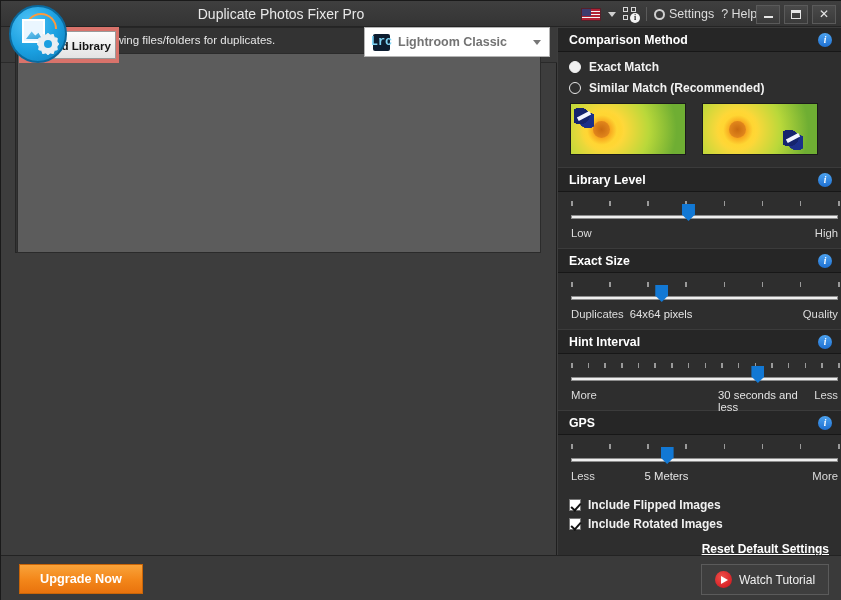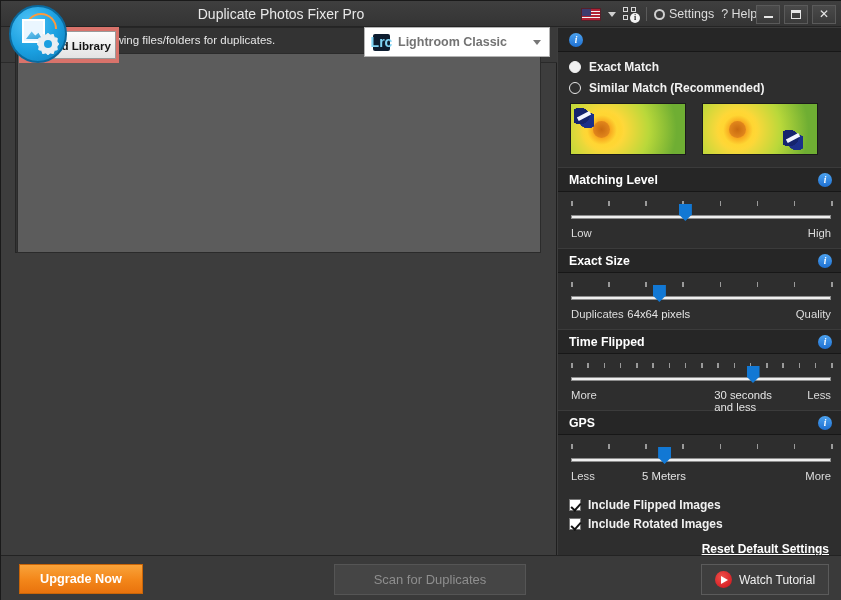--- a/index.html
+++ b/index.html
@@ -171,23 +171,23 @@
   #lib-icon::after{ content:''; position:absolute; left:4px; top:3px; width:5px; height:5px;
     border-radius:50%; background:#e8442a; }
 
   #lib-select {
     position: absolute; left: 363px; top: 508px - 26px; width: 186px; height: 30px;
     background: #fff; border: 1px solid #b4b4b4;
     display: flex; align-items: center; padding: 0 8px; gap: 8px;
   }
   #lrc-icon {
     width: 17px; height: 17px; background: #0d1d30; border-radius: 2px;
-    color: #7fd4f5; font-size: 14px; font-weight: bold;
+    color: #7fd4f5; font-size: 12px; font-weight: bold;
     display: flex; align-items: center; justify-content: center;
-    font-family: Liberation Sans, sans-serif;
+    font-family: Liberation Mono, monospace;
   }
   #lib-select-label { flex: 1; color: #737373; font-size: 12.5px; font-weight: bold; }
   #lib-chev {
     width: 0; height: 0; border-left: 4px solid transparent; border-right: 4px solid transparent;
     border-top: 5px solid #777;
   }
 
   
   #right-panel {
     position: absolute; left: 557px; top: 26px; width: 284px; height: 528px;
@@ -239,21 +239,21 @@
     content:''; position:absolute; left:3px; top:6px; width:14px; height:4px;
     background:#f2f5ff; transform: rotate(-28deg);
   }
   #thumb-a .petals { left: 8px; }
   #thumb-a .core   { left: 22px; }
   #thumb-a .butterfly { left: 3px; top: 4px; }
   #thumb-b .petals { left: 12px; }
   #thumb-b .core   { left: 26px; }
   #thumb-b .butterfly { left: 80px; top: 26px; }
 
-  .slider-block { padding: 9px 9px 5px 11px; }
+  .slider-block { padding: 9px 2px 5px 11px; }
   .ticks { position: relative; height: 7px; margin: 0 2px; }
   .ticks i { position: absolute; top: 0; width: 1.5px; height: 5px; background: #9a9a9a; }
   .track-wrap { position: relative; height: 14px; margin: 2px 2px 0 2px; }
   .track { position: absolute; left: 0; top: 5px; width: 100%; height: 4px;
            background: #efefef; border: 1px solid #8d8d8d; }
   .handle {
     position: absolute; top: -6px; width: 13px; height: 17px; margin-left: -6.5px;
     background: #1278d4;
     clip-path: polygon(0 0, 100% 0, 100% 62%, 50% 100%, 0 62%);
   }
@@ -404,20 +404,21 @@
     <div id="lib-select">
       <span id="lrc-icon">Lrc</span>
       <span id="lib-select-label">Lightroom Classic</span>
       <span id="lib-chev"></span>
     </div>
   </div>
 
   <div id="right-panel">
 
     <div class="sec-head">
+      <span class="t">Comparison Method</span>
       <span class="info-icon">i</span>
     </div>
     <div class="sec-body">
       <div class="radio-row">
         <span class="radio filled"></span>
         <span class="radio-label">Exact Match</span>
       </div>
       <div class="radio-row">
         <span class="radio"></span>
         <span class="radio-label">Similar Match (Recommended)</span>
@@ -431,21 +432,21 @@
         <div class="thumb" id="thumb-b">
           <span class="petals"></span>
             <span class="core"></span>
             <span class="butterfly"></span>
         </div>
       </div>
     </div>
 
     <div id="sliders-host">
         <div class="sec-head">
-          <span class="t">Matching Level</span>
+          <span class="t">Library Level</span>
           <span class="info-icon">i</span>
         </div>
         <div class="slider-block">
           <div class="ticks">
             <i style="left:0%"></i>
             <i style="left:14.285714285714285%"></i>
             <i style="left:28.57142857142857%"></i>
             <i style="left:42.857142857142854%"></i>
             <i style="left:57.14285714285714%"></i>
             <i style="left:71.42857142857143%"></i>
@@ -480,21 +481,21 @@
             <div class="track"></div>
             <div class="handle" style="left:34%"></div>
           </div>
           <div class="slider-legend">
             <span class="lo">Duplicates</span>
             <span class="mid" style="left:34%">64x64 pixels</span>
             <span class="hi">Quality</span>
           </div>
         </div>
         <div class="sec-head">
-          <span class="t">Time Flipped</span>
+          <span class="t">Hint Interval</span>
           <span class="info-icon">i</span>
         </div>
         <div class="slider-block">
           <div class="ticks">
             <i style="left:0%"></i>
             <i style="left:6.25%"></i>
             <i style="left:12.5%"></i>
             <i style="left:18.75%"></i>
             <i style="left:25%"></i>
             <i style="left:31.25%"></i>
@@ -555,19 +556,18 @@
       <div class="chk-row">
         <span class="chkbox"></span>
         <span class="chk-label">Include Rotated Images</span>
       </div>
       <div id="reset-link">Reset Default Settings</div>
     </div>
   </div>
 
   <div id="bottombar">
     <div id="upgrade-btn">Upgrade Now</div>
-    <div id="scan-btn">Scan for Duplicates</div>
     <div id="tutorial-btn">
       <span id="play-icon"></span>
       <span>Watch Tutorial</span>
     </div>
   </div>
 </div>
 
 </body></html>

